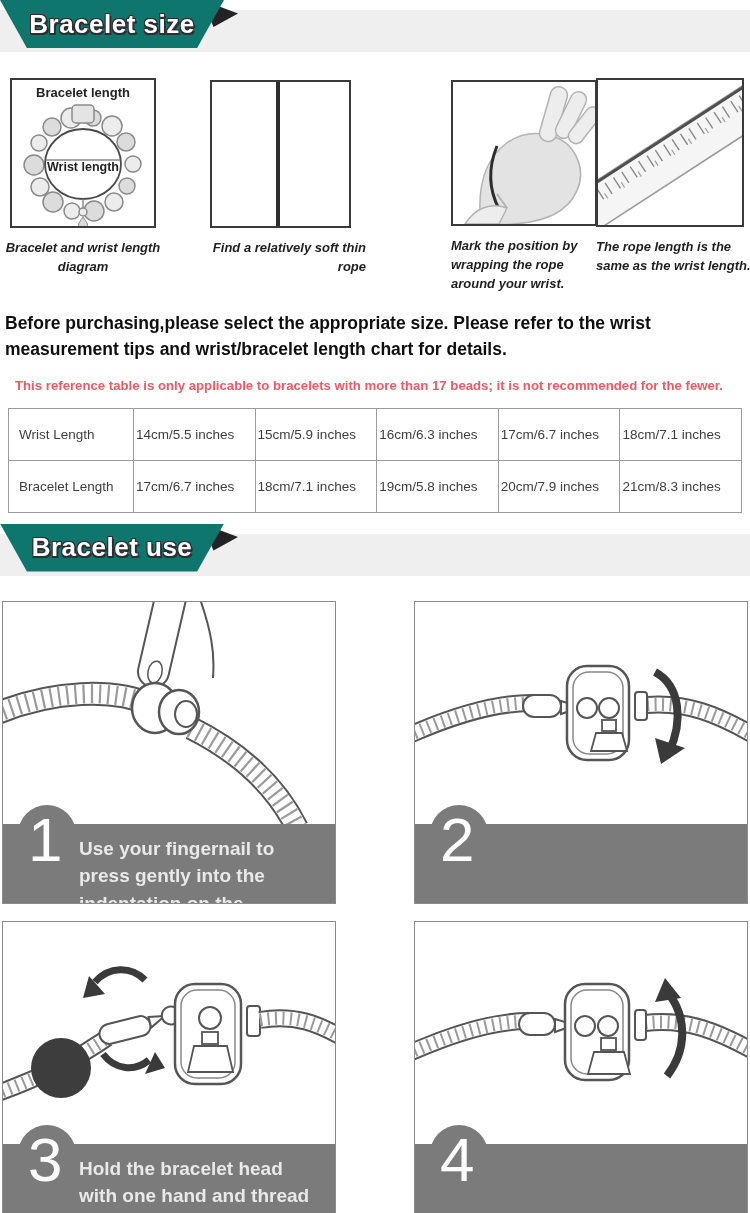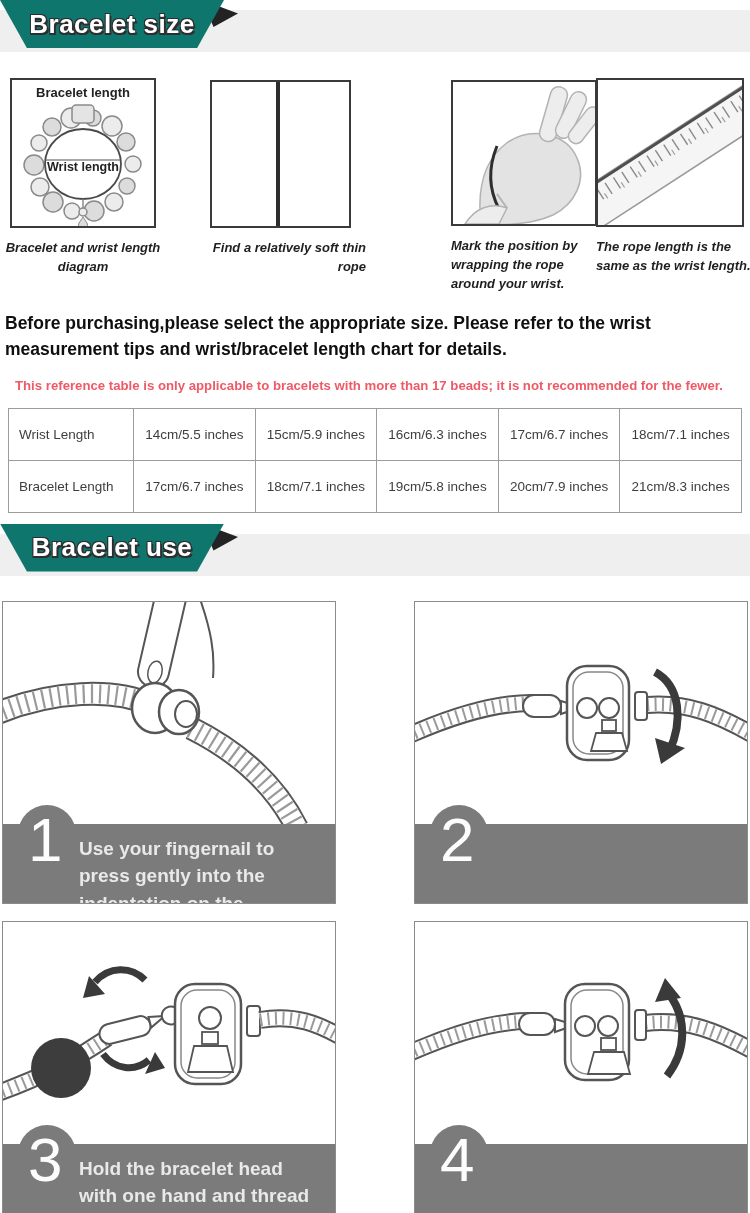--- a/index.html
+++ b/index.html
@@ -39,21 +39,21 @@
     font-size:13px;font-weight:bold;color:#222;}
   .box-label-inner{position:absolute;top:80px;left:0;right:0;text-align:center;
     font-size:12.5px;font-weight:bold;color:#222;}
   .rope-line{position:absolute;top:0;bottom:0;left:47%;width:4px;background:#2d2d2d;}
   
   .intro{margin:14px 16px 0 5px;font-size:17.5px;font-weight:bold;color:#0f0f0f;line-height:1.5;}
   .warning{margin:15px 16px 0 15px;font-size:13.2px;font-weight:bold;color:#ee5a66;}
   
   .size-table{margin:15px 8px 0 8px;border-collapse:collapse;width:734px;table-layout:fixed;}
   .size-table td{border:1px solid #9c9c9c;height:51px;font-size:13.5px;color:#3e3e3e;
-    text-align:center;padding:0 2px;}
+    text-align:left;padding:0 2px;}
   .size-table td.rowhead{text-align:left;padding-left:10px;width:112px;}
   
   .steps-grid{margin:25px 2px 0 2px;display:grid;grid-template-columns:334px 334px;
     column-gap:78px;row-gap:17px;}
   .step-panel{position:relative;border:1px solid #8b8b8b;background:#fff;box-sizing:border-box;height:303px;overflow:hidden;}
   .step-illustration{height:222px;position:relative;}
   .step-illustration svg{display:block;}
   .step-band{position:relative;height:80px;background:#7b7b7b;}
   .step-band::before{content:"";position:absolute;top:-19px;left:15px;width:58px;height:58px;
     border-radius:50%;background:#7b7b7b;}

